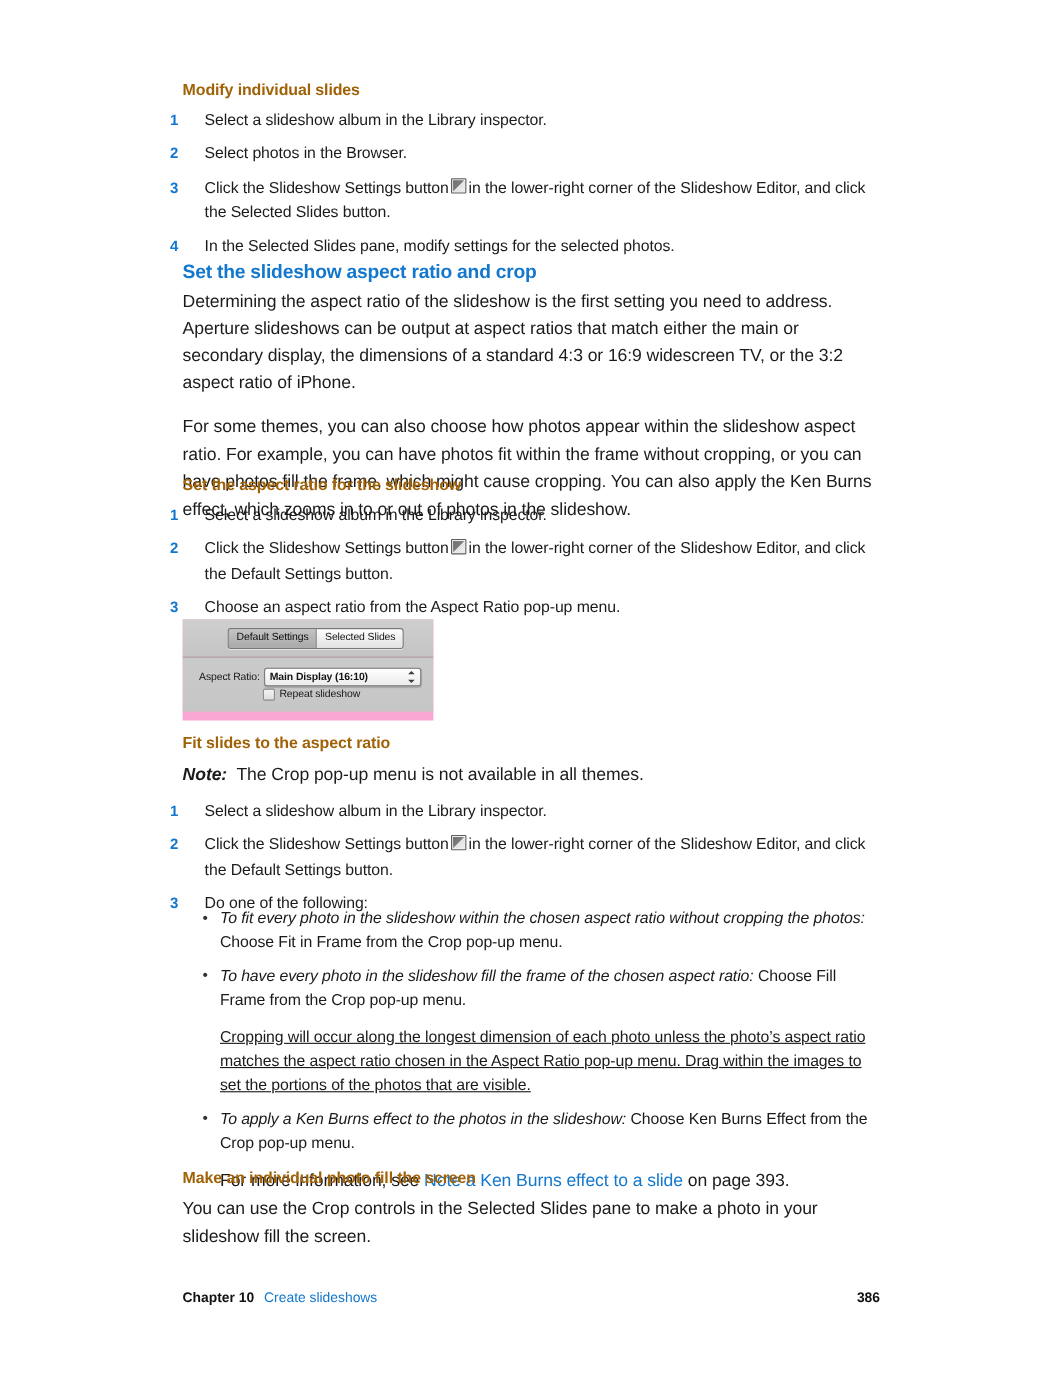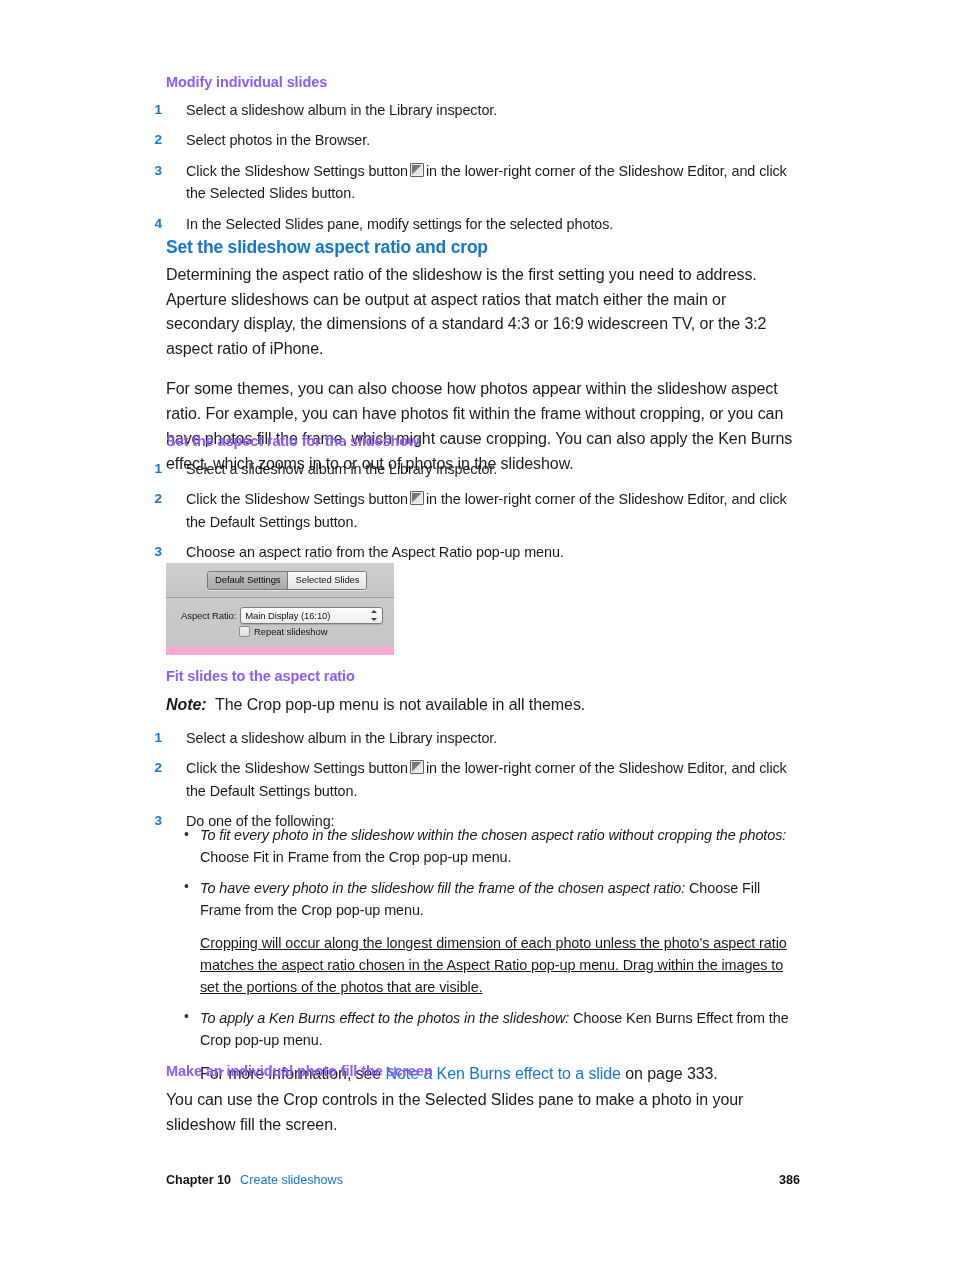--- a/index.html
+++ b/index.html
@@ -26,21 +26,21 @@
   .content {
     position: absolute;
     left: 166px;
     top: 72px;
     width: 634px;
   }
 
   .sub-head {
     font-size: 14.5px;
     font-weight: bold;
-    color: #8b5cf6;
+    color: #a16207;
     letter-spacing: -0.1px;
     margin: 0 0 6px 0;
     line-height: 1.45;
   }
 
   .section-head {
     font-size: 17.5px;
     font-weight: bold;
     color: #1277cd;
     letter-spacing: -0.2px;
@@ -202,20 +202,21 @@
   .popup {
     position: relative;
     width: 141px;
     height: 15px;
     border: 1px solid #7c7c7c;
     border-radius: 3px;
     background: linear-gradient(#ffffff, #ececec);
     box-shadow: 0 1px 1px rgba(0,0,0,0.16);
     display: flex;
     align-items: center;
+    font-weight: bold;
   }
   .popup .popup-text {
     font-size: 9.5px;
     color: #121212;
     padding-left: 4px;
     letter-spacing: -0.1px;
   }
   .popup .arrows {
     position: absolute;
     right: 5px;
@@ -377,21 +378,21 @@
       <li>
         <span class="dot">•</span>
         <em class="it">To have every photo in the slideshow fill the frame of the chosen aspect ratio:</em><span> Choose Fill Frame from the Crop pop-up menu.</span>
         <span class="nested">Cropping will occur along the longest dimension of each photo unless the photo’s aspect ratio matches the aspect ratio chosen in the Aspect Ratio pop-up menu. Drag within the images to set the portions of the photos that are visible.</span>
       </li>
       <li style="margin-bottom:0;">
         <span class="dot">•</span>
         <em class="it">To apply a Ken Burns effect to the photos in the slideshow:</em><span> Choose Ken Burns Effect from the Crop pop-up menu.</span>
       </li>
     </ul>
-    <p class="para" style="margin:10px 0 0 18px;"><span>For more information, see </span><a class="xref" href="#">Note a Ken Burns effect to a slide</a><span> on page 333.</span></p>
+    <p class="para" style="margin:10px 0 0 18px;"><span>For more information, see </span><a class="xref" href="#">Note a Ken Burns effect to a slide</a><span> on page 393.</span></p>
   </div>
 
   <div class="content" style="top:1061px;">
     <div class="sub-head">Make an individual photo fill the screen</div>
     <p class="para tight">You can use the Crop controls in the Selected Slides pane to make a photo in your slideshow fill the screen.</p>
   </div>
 
   <div class="footer">
     <div class="left">
       <span class="chapter">Chapter 10</span>

